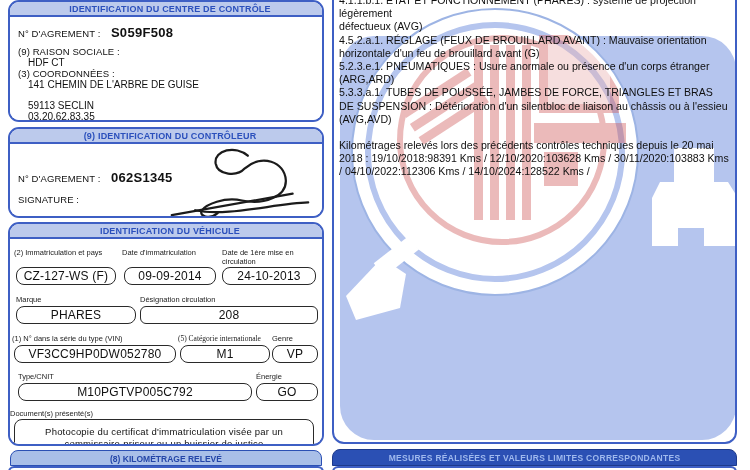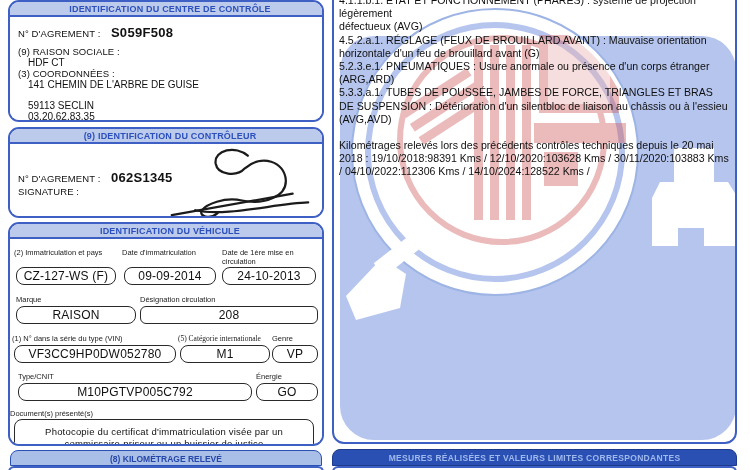--- a/index.html
+++ b/index.html
@@ -105,21 +105,21 @@
     </div>
   </div>
 
   <div class="sec" style="top:127px; height:91px;">
     <div class="sec-head">(9) IDENTIFICATION DU CONTRÔLEUR</div>
     <div class="sec-body" style="height:73px; padding:6px 8px;">
       <div style="margin-top:18px;">
         <span class="lab">N° D'AGREMENT :</span>
         <span class="val-strong" style="margin-left:6px;">062S1345</span>
       </div>
-      <div class="lab" style="">SIGNATURE :</div>
+      <div class="lab" style="margin-top:8px;">SIGNATURE :</div>
       <svg width="152" height="76" viewBox="0 0 152 78" style="position:absolute; right:6px; top:0;" fill="none" stroke="#1b1b1b" stroke-width="2.3" stroke-linecap="round">
         <path d="M84,12 C72,1 49,6 51,20 C53,32 73,34 81,25 C98,10 122,18 123,37 C124,54 100,63 78,58 C60,54 41,62 37,68 C33,74 45,78 53,71"></path>
         <path d="M6,73 L130,51"></path>
         <path d="M30,68 C62,75 112,61 146,60"></path>
       </svg>
     </div>
   </div>
 
   <div class="sec" style="top:222px; height:224px;">
     <div class="sec-head">IDENTIFICATION DU VÉHICULE</div>
@@ -128,21 +128,21 @@
       <div class="v-lbl" style="left:4px; top:10px; width:110px;">(2) Immatriculation et pays</div>
       <div class="v-lbl" style="left:112px; top:10px; width:96px;">Date d'immatriculation</div>
       <div class="v-lbl" style="left:212px; top:10px; width:88px;">Date de 1ère mise en circulation</div>
 
       <div class="v-box" style="left:6px; top:28px; width:100px;">CZ-127-WS (F)</div>
       <div class="v-box" style="left:114px; top:28px; width:92px;">09-09-2014</div>
       <div class="v-box" style="left:212px; top:28px; width:94px;">24-10-2013</div>
 
       <div class="v-lbl" style="left:6px; top:57px; width:120px;">Marque</div>
       <div class="v-lbl" style="left:130px; top:57px; width:178px;">Désignation circulation</div>
-      <div class="v-box" style="left:6px; top:67px; width:120px;">RAISON</div>
+      <div class="v-box" style="left:6px; top:67px; width:120px;">PHARES</div>
       <div class="v-box" style="left:130px; top:67px; width:178px;border-radius:6px;">208</div>
 
       <div class="v-lbl" style="left:2px; top:96px; width:164px;">(1) N° dans la série du type (VIN)</div>
       <div class="v-lbl" style="left:168px; top:96px; width:92px;font-family:Liberation Serif, serif;">(5) Catégorie internationale</div>
       <div class="v-lbl" style="left:262px; top:96px; width:46px;">Genre</div>
       <div class="v-box" style="left:4px; top:106px; width:162px;">VF3CC9HP0DW052780</div>
       <div class="v-box" style="left:170px; top:106px; width:90px;">M1</div>
       <div class="v-box" style="left:262px; top:106px; width:46px;">VP</div>
 
       <div class="v-lbl" style="left:8px; top:134px; width:234px;">Type/CNIT</div>

